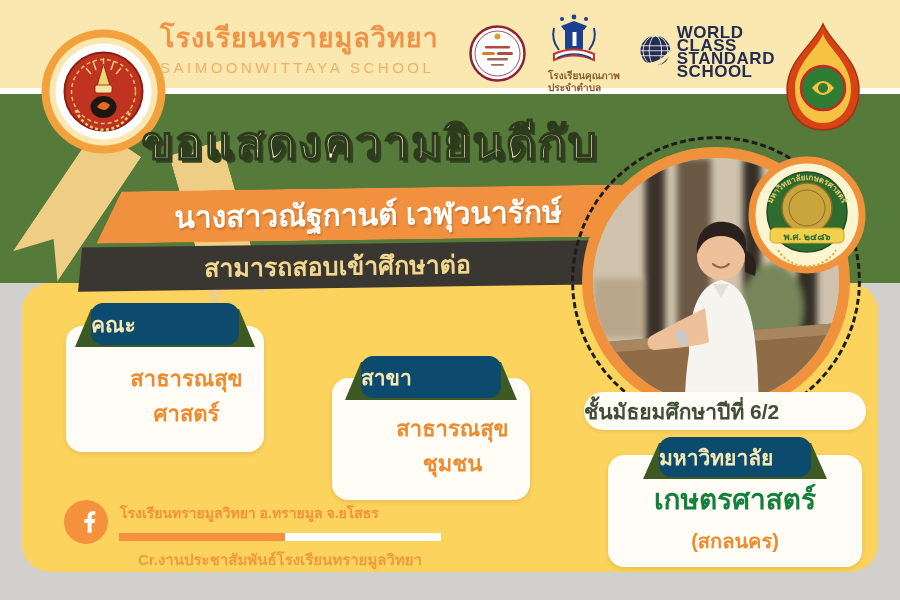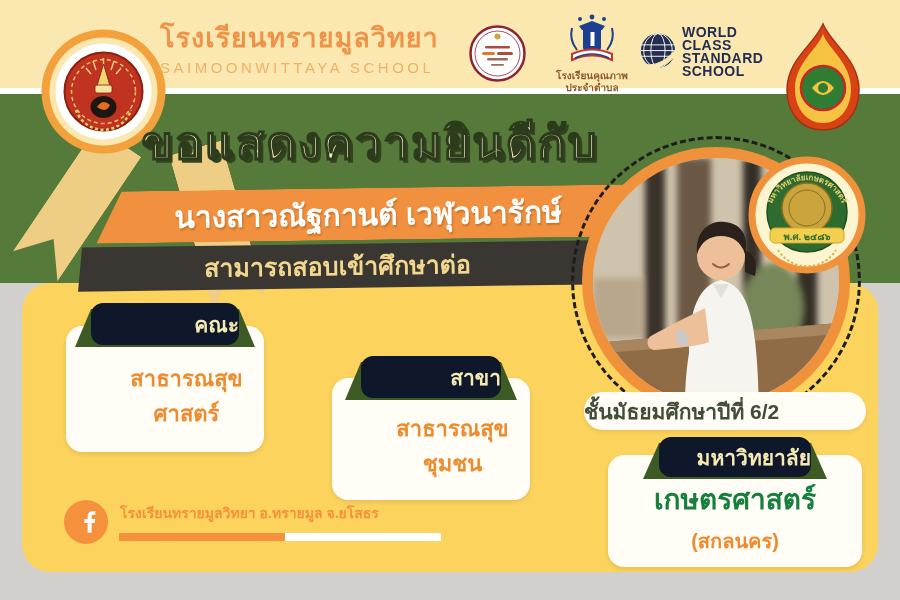--- a/index.html
+++ b/index.html
@@ -12,24 +12,24 @@
   .band-cream{position:absolute;left:0;top:0;width:900px;height:88px;background:#fbe8b0;}
   .white-line{position:absolute;left:0;top:88px;width:900px;height:6px;background:#ffffff;}
   .band-green{position:absolute;left:0;top:94px;width:900px;height:189px;background:#567a3a;}
   .panel-yellow{position:absolute;left:22px;top:283px;width:856px;height:289px;background:#fcd35d;border-radius:28px;}
 
   
   .school-name{position:absolute;left:160px;top:16px;width:320px;}
   .school-name .th{font-size:27px;font-weight:bold;color:#ee9348;letter-spacing:1px;}
   .school-name .en{font-size:15px;color:#f2b067;letter-spacing:3.5px;}
   .logo-abs{position:absolute;}
-  .logo-quality{left:548px;top:14px;width:88px;text-align:center;}
+  .logo-quality{left:548px;top:14px;width:88px;}
   .logo-quality .cap{font-size:10px;font-weight:bold;color:#8a5a2a;line-height:12px;}
   .logo-wcss{left:638px;top:24px;width:150px;display:flex;align-items:center;}
-  .wcss-text{margin-left:4px;font-size:14px;font-weight:bold;color:#232d52;line-height:13px;letter-spacing:0.5px;}
+  .wcss-text{margin-left:4px;font-size:17px;font-weight:bold;color:#232d52;line-height:13px;letter-spacing:0.5px;}
 
   
   .tail{position:absolute;width:54px;background:#eecd85;transform-origin:50% 0;
         clip-path:polygon(0 0,100% 0,100% 100%,50% 78%,0 100%);}
   .tail-left{left:92px;top:142px;height:150px;transform:rotate(34deg);}
   .tail-right{left:168px;top:148px;height:162px;transform:rotate(-16deg);}
   .crest{position:absolute;left:40px;top:28px;width:127px;height:127px;}
 
   
   .title{
@@ -49,22 +49,22 @@
     display:flex;align-items:center;justify-content:center;
     transform:rotate(-0.8deg) skewX(-6deg);
   }
   .dark-bar span{color:#f2d88f;font-size:25px;font-weight:bold;transform:skewX(6deg);}
 
   
   .card{position:absolute;}
   .tab{position:absolute;top:0;height:42px;z-index:2;}
   .tab-wings{position:absolute;left:-16px;right:-16px;top:6px;bottom:-2px;background:#3d5a24;
              clip-path:polygon(16px 0,calc(100% - 16px) 0,100% 100%,0 100%);}
-  .tab-face{position:relative;height:100%;background:#0f172a;border-radius:12px;
-            display:flex;align-items:center;justify-content:flex-end;}
+  .tab-face{position:relative;height:100%;background:#0c4a6e;border-radius:12px;
+            display:flex;align-items:center;justify-content:flex-start;}
   .tab-face span{color:#f5e9b4;font-size:21px;font-weight:bold;}
   .card-box{position:absolute;left:0;right:0;background:#fffdf6;border-radius:16px;
             box-shadow:0 2px 5px rgba(0,0,0,.10);display:flex;flex-direction:column;
             align-items:center;justify-content:center;}
   .card-value{color:#ee8b2d;font-size:22px;font-weight:bold;text-align:center;margin-left:43px;}
   .card-faculty{left:66px;top:303px;width:198px;height:135px;}
   .card-faculty .tab{left:25px;width:148px;}
   .card-faculty .card-box{top:23px;height:112px;padding-top:14px;}
   .card-major{left:332px;top:356px;width:198px;height:130px;}
   .card-major .tab{left:29px;width:140px;}
@@ -290,14 +290,15 @@
   <div class="fb-circle">
     <svg width="26" height="26" viewBox="0 0 24 24">
       <path fill="#ffffff" d="M13.5 22 L13.5 13 L10.5 13 L10.5 9.3 L13.5 9.3 L13.5 6.8 C13.5 3.8 15.3 2 18 2 L20.6 2 L20.6 5.4 L18.8 5.4 C17.5 5.4 17.2 6 17.2 7.1 L17.2 9.3 L20.5 9.3 L20 13 L17.2 13 L17.2 22 Z"></path>
     </svg>
   </div>
   <div class="fb-name">โรงเรียนทรายมูลวิทยา อ.ทรายมูล จ.ยโสธร</div>
   <div class="footer-divider">
     <div class="seg-orange"></div>
     <div class="seg-white"></div>
   </div>
+  <div class="footer-credit">Cr.งานประชาสัมพันธ์โรงเรียนทรายมูลวิทยา</div>
 
 </div>
 
 </body></html>

